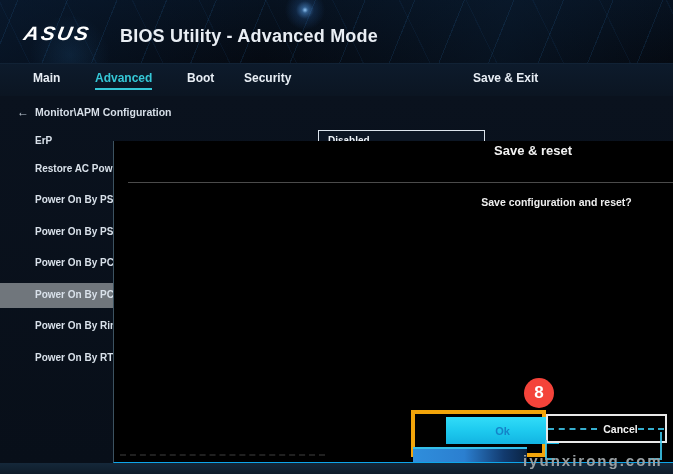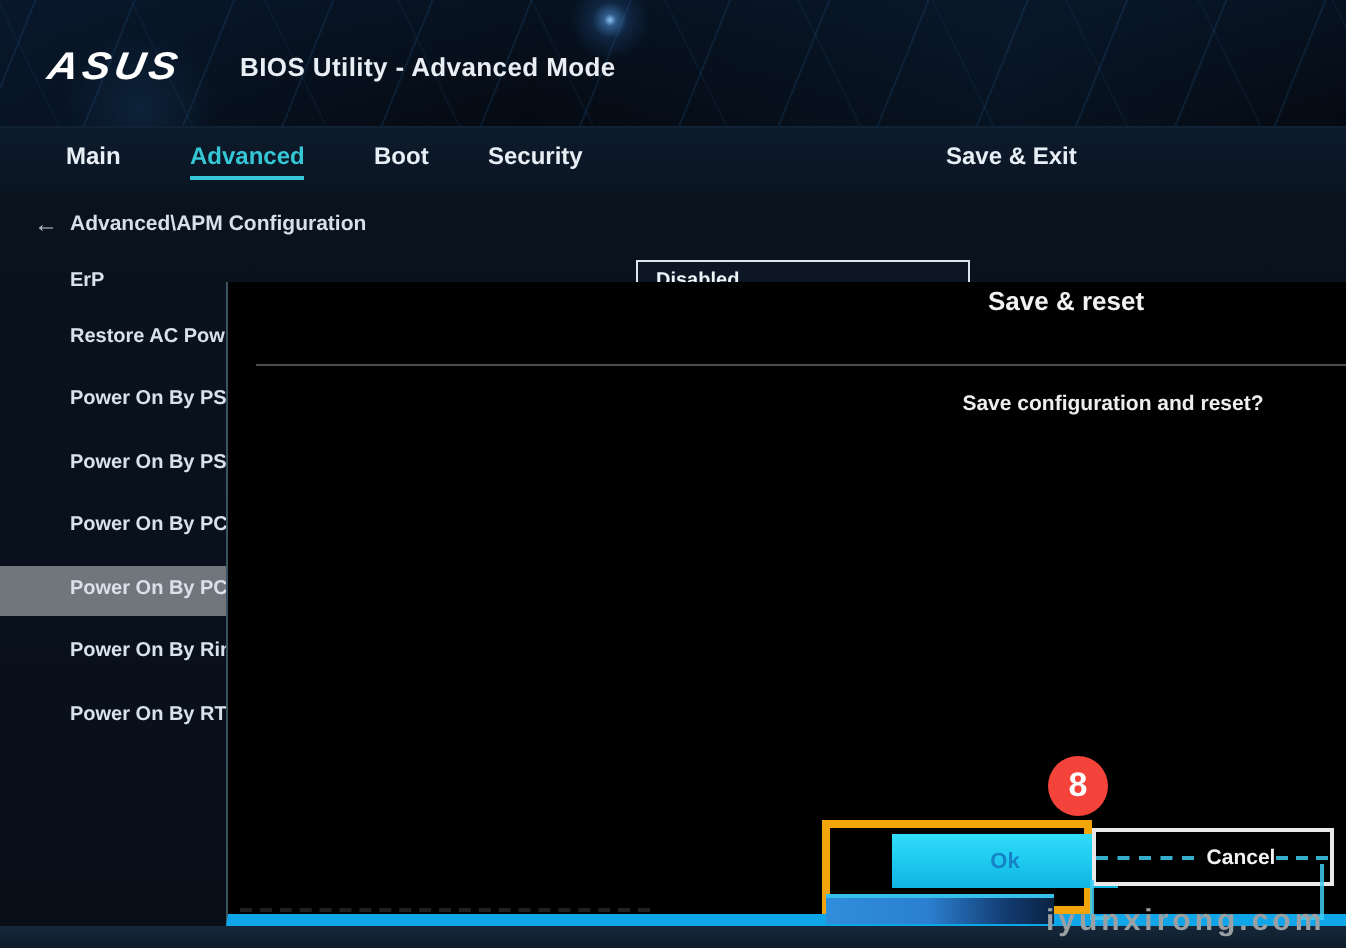--- a/index.html
+++ b/index.html
@@ -20,21 +20,21 @@
       linear-gradient(100deg, rgba(10,30,55,.5) 0%, rgba(5,12,22,0) 40%, rgba(12,35,60,.35) 75%, rgba(5,10,18,0) 100%),
       linear-gradient(180deg,#071220 0%,#050a12 100%);
   }
   .logo{
     position:absolute;left:24px;top:22px;
     color:#ffffff;font-size:21px;font-weight:bold;font-style:italic;
     letter-spacing:2px;transform:skewX(-10deg) scaleY(.92);
   }
   .app-title{
     position:absolute;left:120px;top:26px;
-    color:#e9eef4;font-size:13px;font-weight:bold;letter-spacing:.2px;
+    color:#e9eef4;font-size:18px;font-weight:bold;letter-spacing:.2px;
   }
   
   .navbar{
     position:absolute;left:0;top:63px;width:673px;height:33px;
     background:linear-gradient(180deg,#0d1b2c 0%,#0b1522 100%);
     box-shadow:0 1px 0 rgba(20,40,60,.6) inset;
   }
   .tab{
     position:absolute;top:8px;color:#e8eef5;font-size:12px;font-weight:bold;
     padding-bottom:3px;cursor:default;white-space:nowrap;
@@ -62,21 +62,21 @@
     padding:4px 0 0 9px;box-sizing:border-box;
   }
   .row-highlight{
     position:absolute;left:0;top:283px;width:113px;height:25px;
     background:#70767c;
   }
   
   .dialog{
     position:absolute;left:113px;top:141px;width:560px;height:322px;
     background:#000000;
-    border-left:1px solid #3c5260;border-bottom:6px solid #0ea5e9;
+    border-left:1px solid #3c5260;border-bottom:1px solid #0ea5e9;
     box-sizing:border-box;
   }
   .dialog-title{
     position:absolute;left:380px;top:2px;
     color:#f2f2f2;font-size:13px;font-weight:bold;
   }
   .dialog-sep{
     position:absolute;left:14px;top:41px;width:546px;height:1px;background:#4b4b4b;
   }
   .dialog-message{
@@ -148,21 +148,21 @@
   <span class="tab" style="left:33px">Main</span>
   <span class="tab active" style="left:95px">Advanced</span>
   <span class="tab" style="left:187px">Boot</span>
   <span class="tab" style="left:244px">Security</span>
   <span class="tab" style="left:473px">Save &amp; Exit</span>
 </div>
 
 <div class="content"></div>
 
 <span class="breadcrumb-arrow">←</span>
-<span class="breadcrumb">Advanced\APM Configuration</span>
+<span class="breadcrumb">Monitor\APM Configuration</span>
 
 <span class="row-label" style="top:134px">ErP</span>
 <div class="value-box">Disabled</div>
 
 <div class="row-highlight"></div>
 
 <span class="row-label" style="top:162px">Restore AC Pow</span>
 <span class="row-label" style="top:193px">Power On By PS/</span>
 <span class="row-label" style="top:225px">Power On By PS/</span>
 <span class="row-label" style="top:256px">Power On By PCI</span>

